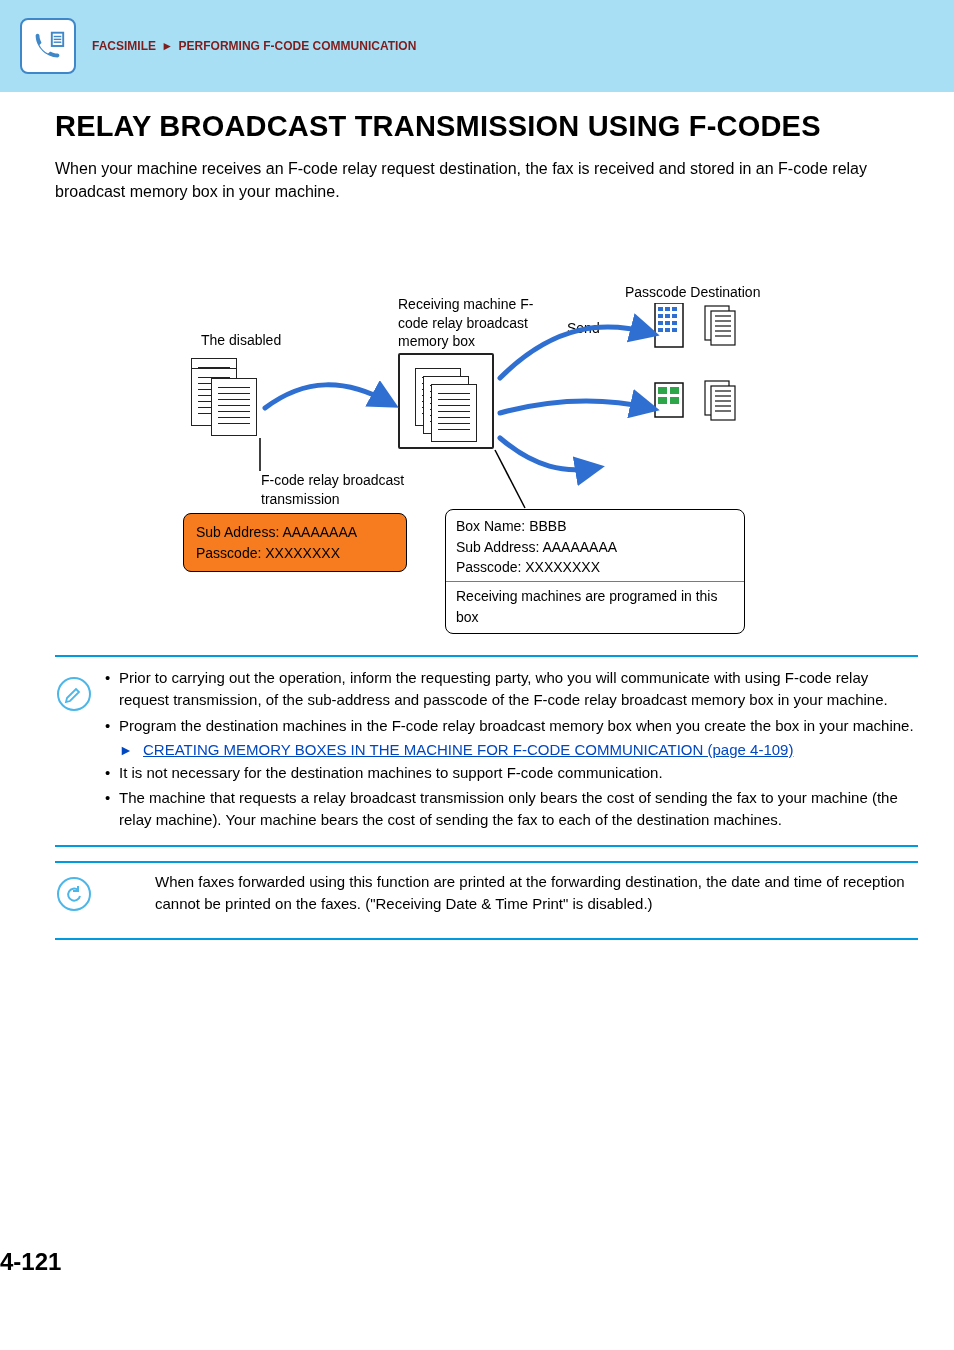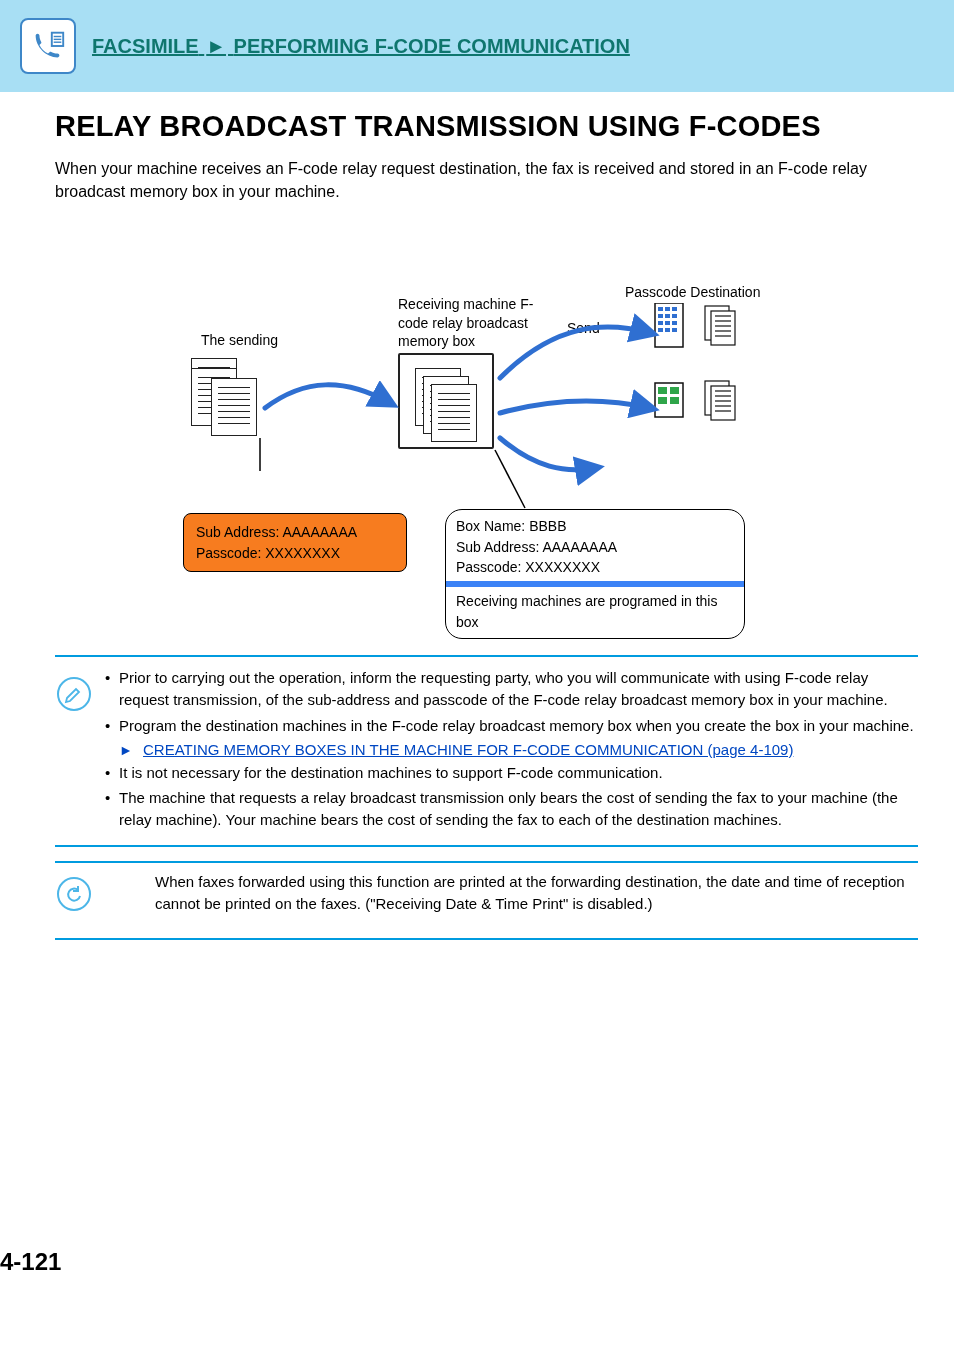--- a/index.html
+++ b/index.html
@@ -25,24 +25,23 @@
     border-radius: 8px;
     background: #fff;
     display: flex;
     align-items: center;
     justify-content: center;
     color: #3e87c8;
     margin-right: 16px;
   }
   .header-icon svg { width: 38px; height: 38px; }
   .breadcrumb {
-    color: #0f766e;
+    color: #7f1d1d;
     font-weight: bold;
-    font-size: 20px;
-    text-decoration: underline;
+    font-size: 12px;
   }
   .breadcrumb .arrow { margin: 0 2px; }
   .content { padding: 18px 36px 0 55px; }
   h1 {
     font-size: 29px;
     font-weight: bold;
     letter-spacing: 0.2px;
     margin-bottom: 14px;
   }
   .intro p {
@@ -64,21 +63,21 @@
     border: 1px solid #000;
     border-radius: 8px;
     padding: 8px 12px;
     font-size: 14px;
     line-height: 1.45;
   }
   .white-box {
     position: absolute;
     background: #fff;
     border: 1px solid #000;
-    border-radius: 17px;
+    border-radius: 8px;
     padding: 6px 10px;
     font-size: 14px;
     line-height: 1.45;
   }
   .note-block {
     border-top: 2px solid #009bdf;
     border-bottom: 2px solid #009bdf;
     margin: 12px 0 14px 0;
     padding: 10px 0 10px 50px;
     position: relative;
@@ -160,21 +159,21 @@
 </div>
 
 <div class="content">
   <h1>RELAY BROADCAST TRANSMISSION USING F-CODES</h1>
   <div class="intro">
     <p>When your machine receives an F-code relay request destination, the fax is received and stored in an F-code relay broadcast memory box in your machine.</p>
   </div>
 
   <div class="diagram-area">
     <div class="lbl" style="left:570px; top:70px;">Passcode Destination</div>
-    <div class="lbl" style="left:146px; top:118px;">The sending</div>
+    <div class="lbl" style="left:146px; top:118px;">The disabled</div>
     <div class="lbl" style="left:343px; top:82px; width:150px;">Receiving machine F-code relay broadcast memory box</div>
     <div class="lbl" style="left:512px; top:106px;">Send</div>
 
     <div class="faxstack" style="left:136px; top:145px;">
       <div class="pg" style="left:0;top:0;">
         <div class="ln" style="top:8px;"></div>
           <div class="ln" style="top:14px;"></div>
           <div class="ln" style="top:20px;"></div>
           <div class="ln" style="top:26px;"></div>
           <div class="ln" style="top:32px;"></div>
@@ -284,31 +283,32 @@
           </marker>
         </defs>
       <path class="arrow-sw" d="M210 195 C 250 165, 290 165, 335 190" marker-end="url(#ah)"></path>
       <path class="arrow-sw" d="M445 165 C 500 110, 550 108, 595 120" marker-end="url(#ah)"></path>
       <path class="arrow-sw" d="M445 200 C 500 185, 550 185, 595 195" marker-end="url(#ah)"></path>
       <path class="arrow-sw" d="M445 225 C 480 255, 510 260, 540 255" marker-end="url(#ah)"></path>
       <line x1="205" y1="225" x2="205" y2="258" stroke="#000" stroke-width="1.5"></line>
       <line x1="440" y1="237" x2="470" y2="295" stroke="#000" stroke-width="1.5"></line>
     </svg>
 
+    <div class="lbl" style="left:206px; top:258px; width:180px;">F-code relay broadcast transmission</div>
 
     <div class="orange-box" style="left:128px; top:300px; width:224px;">
       <div>Sub Address: AAAAAAAA</div>
       <div>Passcode: XXXXXXXX</div>
     </div>
 
     <div class="white-box" style="left:390px; top:296px; width:300px;">
       <div>Box Name: BBBB</div>
       <div>Sub Address: AAAAAAAA</div>
       <div>Passcode: XXXXXXXX</div>
-      <div style="border-top:6px solid #3b82f6; margin:4px -10px 0 -10px; padding:4px 10px 0 10px;">Receiving machines are programed in this box</div>
+      <div style="border-top:1px solid #3b82f6; margin:4px -10px 0 -10px; padding:4px 10px 0 10px;">Receiving machines are programed in this box</div>
     </div>
   </div>
 
   <div class="note-block">
     <div class="note-icon">
       <svg width="20" height="20" viewBox="0 0 20 20">
           <path d="M3 14 L12 5 L15 8 L6 17 L2 18 Z" fill="none" stroke="#4cb6e8" stroke-width="1.8"></path>
         </svg>
     </div>
     <ul>

